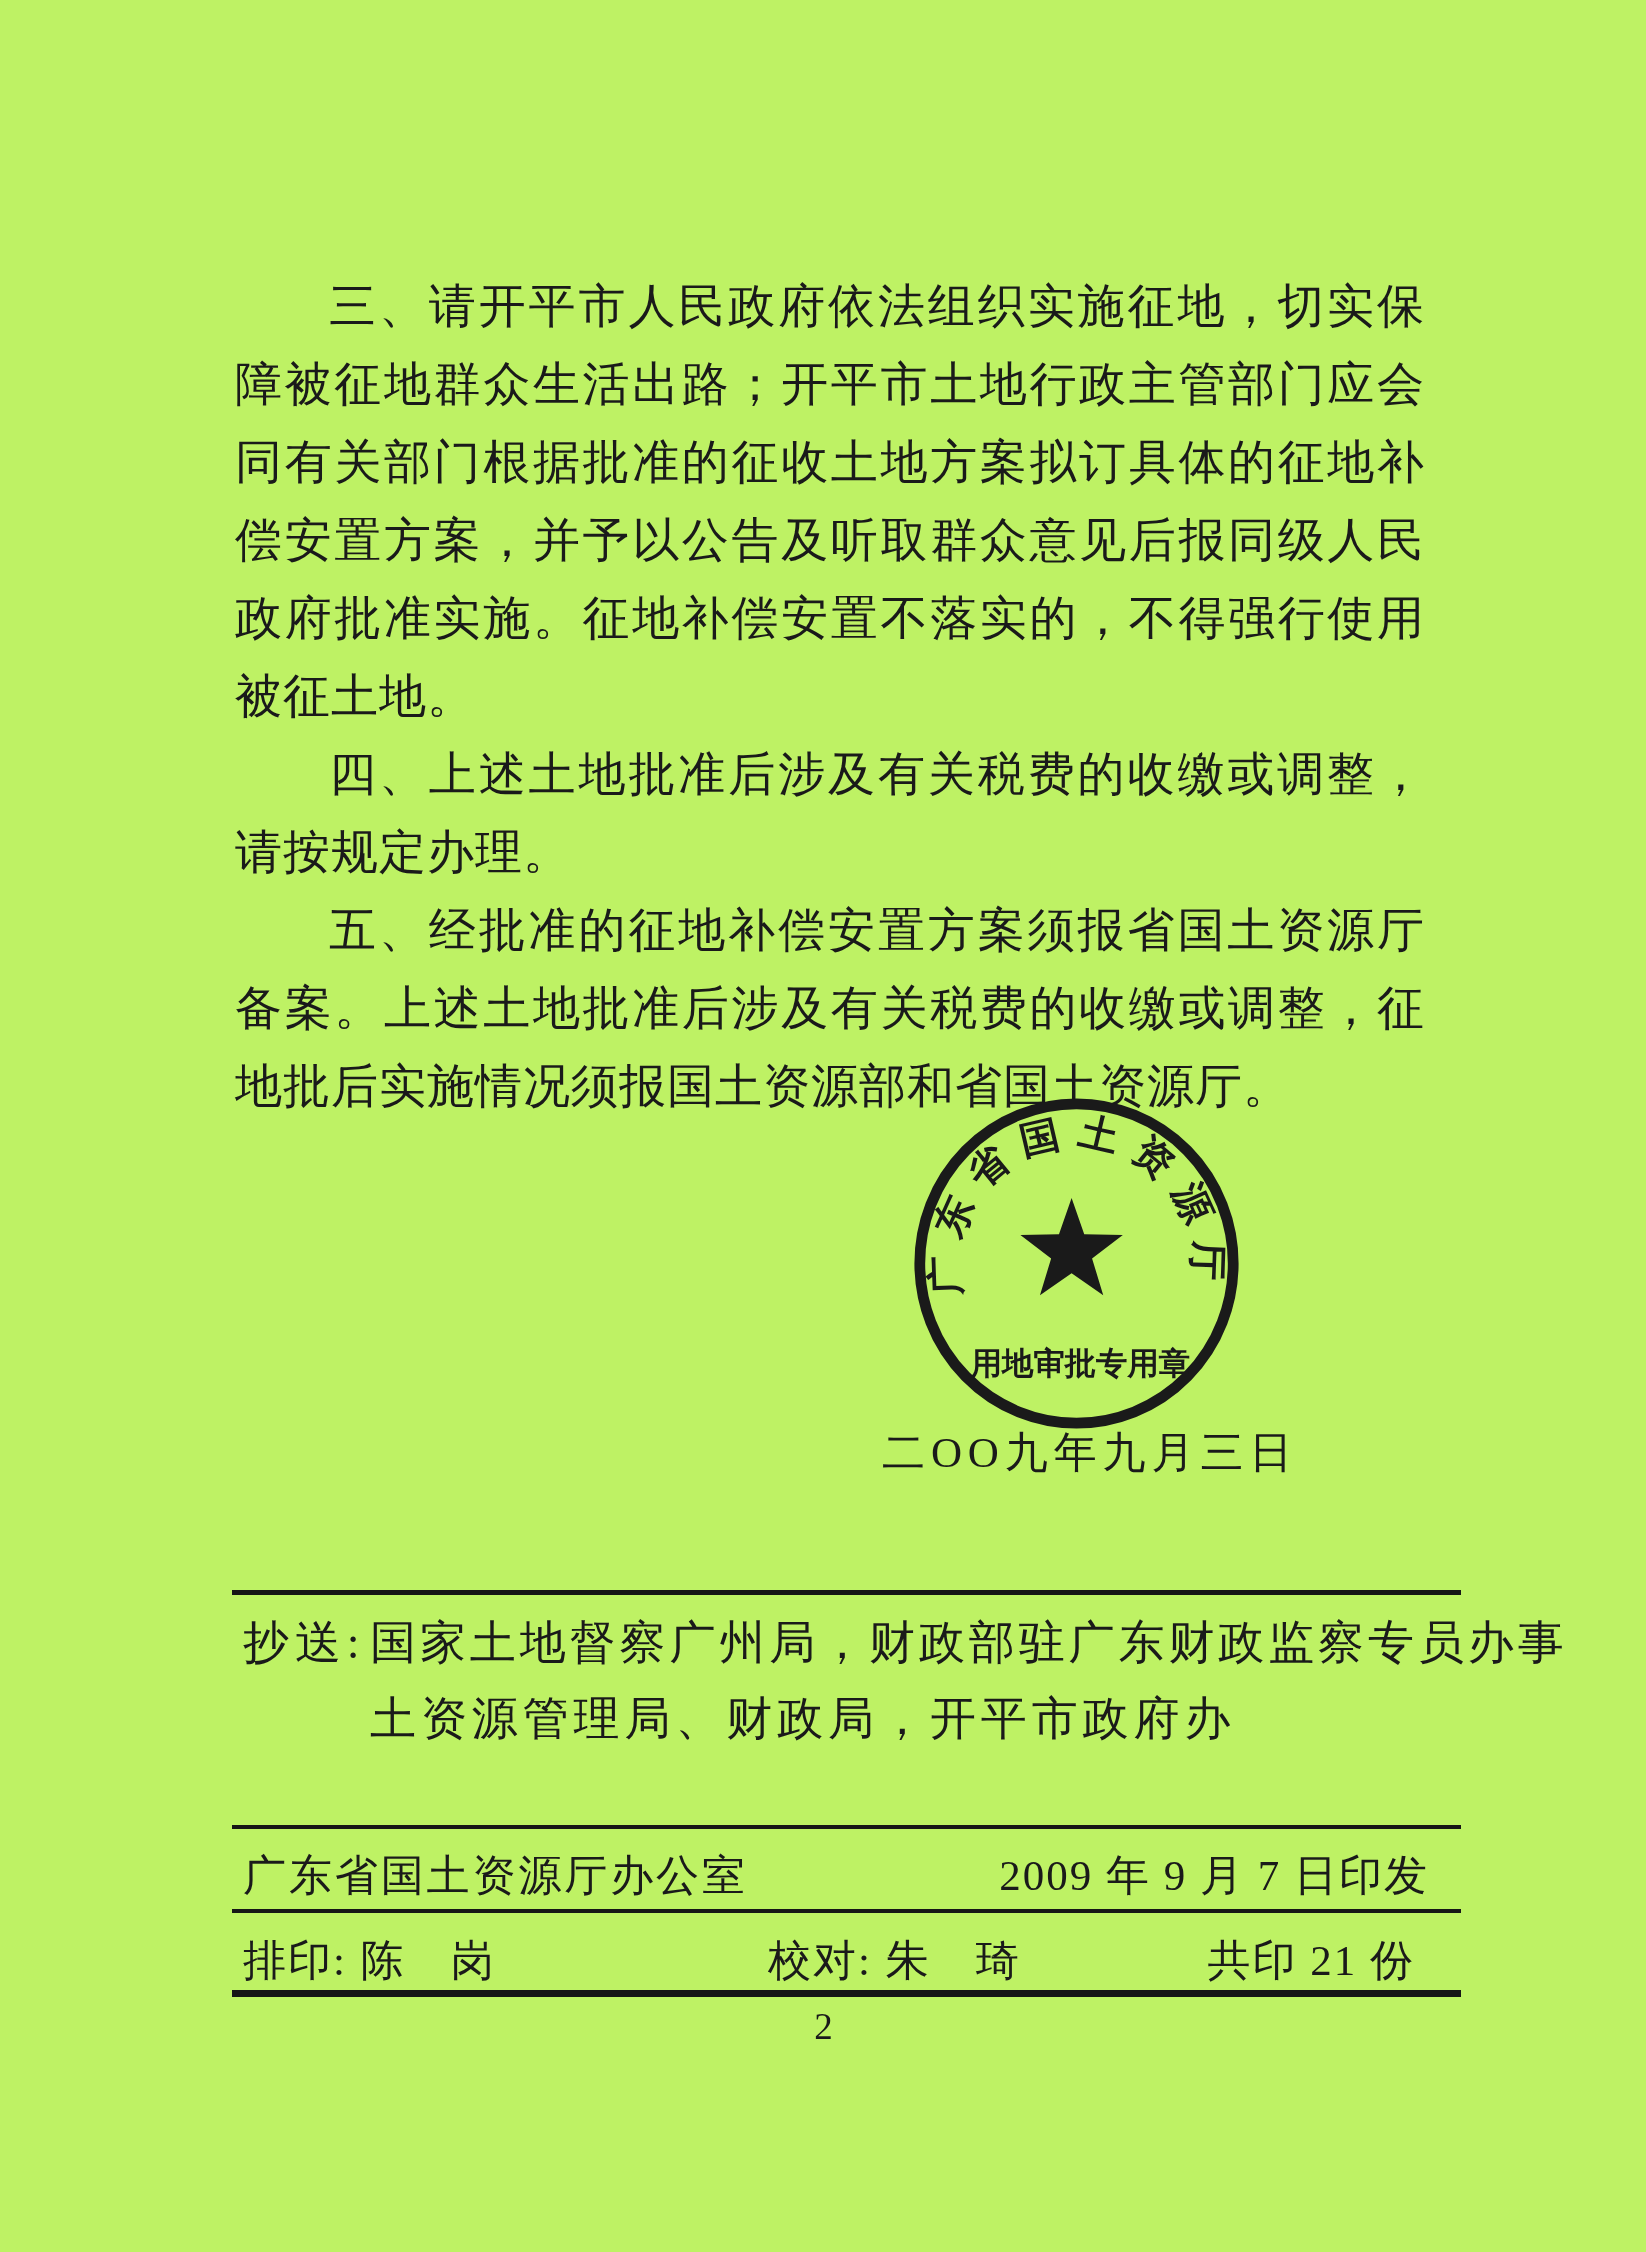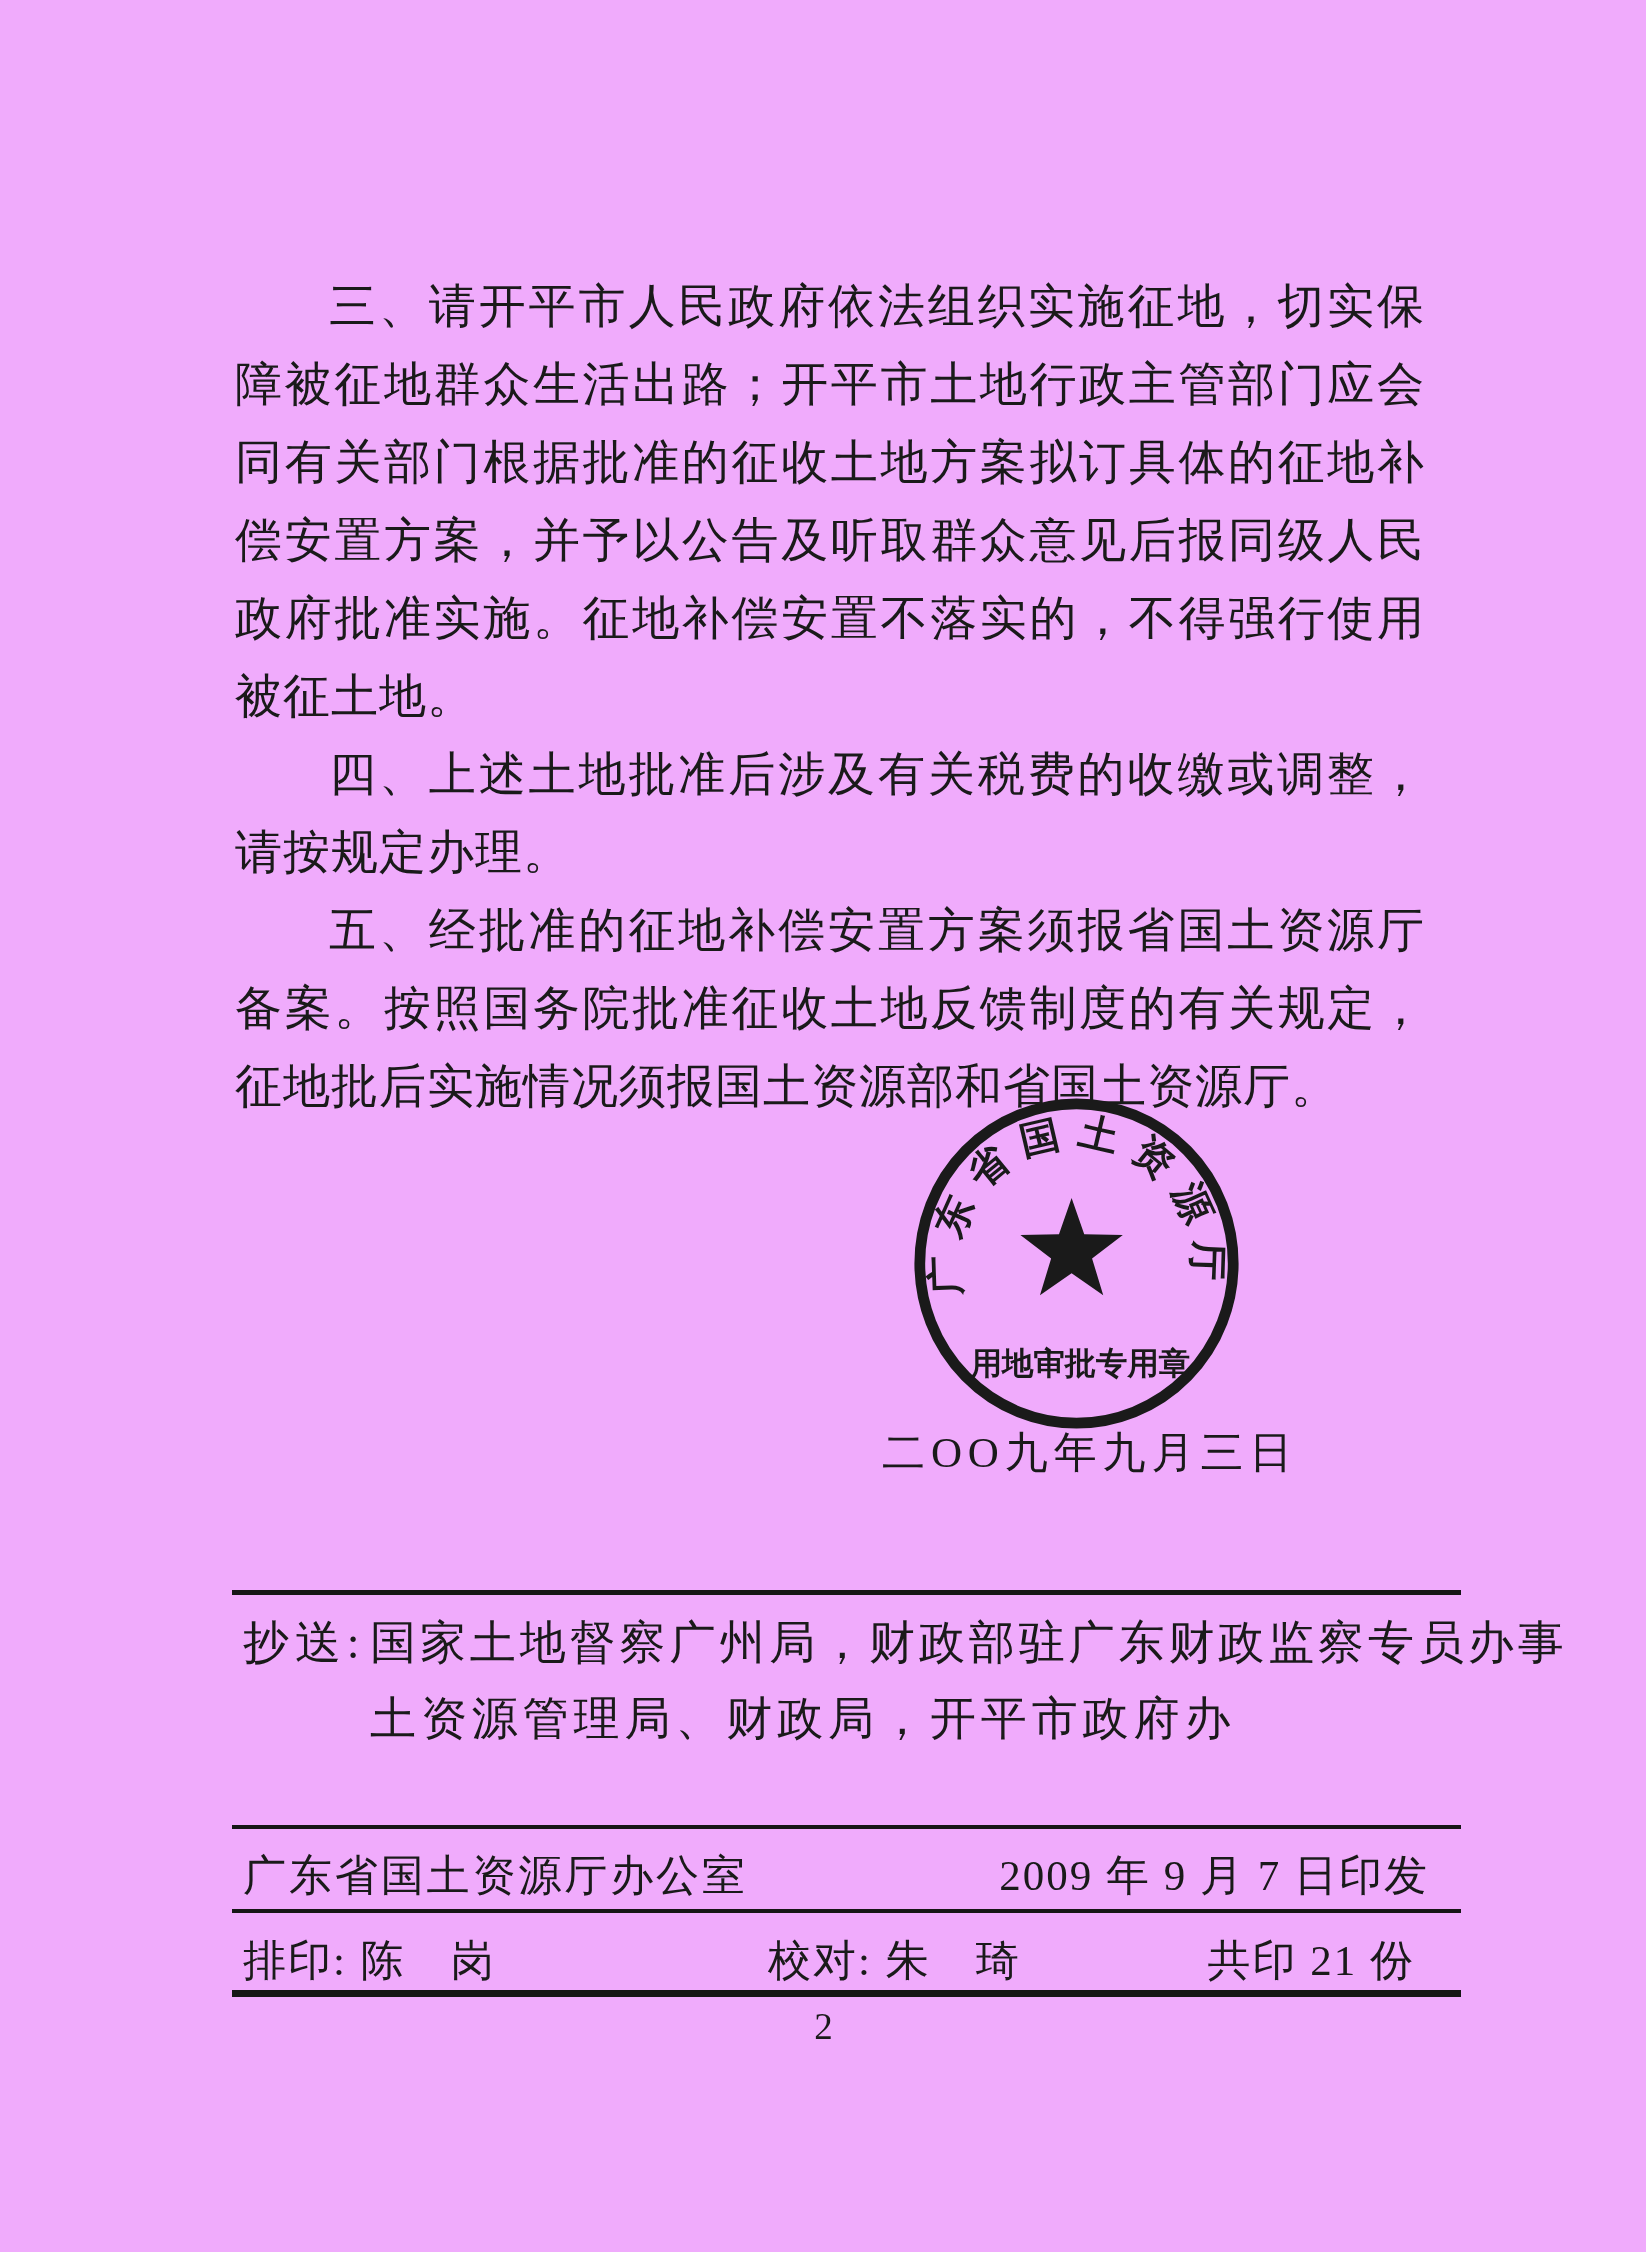--- a/index.html
+++ b/index.html
@@ -1,18 +1,18 @@
 <!DOCTYPE html>
 <html><head>
 <meta charset="utf-8">
 <style>
   html,body { margin:0; padding:0; background:#888; }
   .page {
     position:relative; width:1647px; height:2252px; margin:0 auto;
-    background:#f0abfc; overflow:hidden;
+    background:#bef264; overflow:hidden;
     font-family:"Liberation Serif","DejaVu Serif",serif;
     color:#1a1a1a;
   }
   
   .body-text {
     position:absolute; left:235px; top:267px; width:1190px;
   }
   .body-text p {
     margin:0; font-size:47px; line-height:78px;
     text-indent:2em; text-align:justify; letter-spacing:1px;
@@ -70,21 +70,21 @@
   }
 </style>
 </head>
 <body>
 
 <div class="page">
 
   <div class="body-text">
     <p>三、请开平市人民政府依法组织实施征地，切实保障被征地群众生活出路；开平市土地行政主管部门应会同有关部门根据批准的征收土地方案拟订具体的征地补偿安置方案，并予以公告及听取群众意见后报同级人民政府批准实施。征地补偿安置不落实的，不得强行使用被征土地。</p>
     <p>四、上述土地批准后涉及有关税费的收缴或调整，请按规定办理。</p>
-    <p>五、经批准的征地补偿安置方案须报省国土资源厅备案。按照国务院批准征收土地反馈制度的有关规定，征地批后实施情况须报国土资源部和省国土资源厅。</p>
+    <p>五、经批准的征地补偿安置方案须报省国土资源厅备案。上述土地批准后涉及有关税费的收缴或调整，征地批后实施情况须报国土资源部和省国土资源厅。</p>
   </div>
 
   <svg class="stamp" viewBox="0 0 340 345" xmlns="http://www.w3.org/2000/svg">
     <ellipse class="ring" cx="170" cy="172" rx="160" ry="163"></ellipse>
     <path id="stampArc" d="M 54.1 203.1 A 120 120 0 1 1 285.9 203.1" fill="none"></path>
     <text class="arc-text">
       <textPath href="#stampArc" startOffset="50%" text-anchor="middle">广东省国土资源厅</textPath>
     </text>
     <polygon class="star" points="165,105 177.9,142.2 217.3,143 185.9,166.8 197.3,204.5 165,182 132.7,204.5 144.1,166.8 112.7,143 152.1,142.2"></polygon>
     <text class="center-label" x="174" y="285" text-anchor="middle">用地审批专用章</text>

